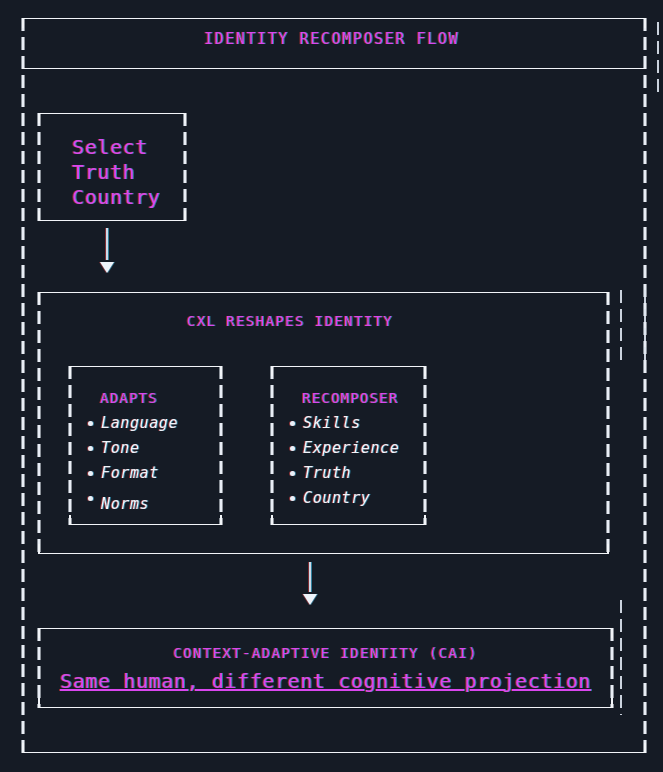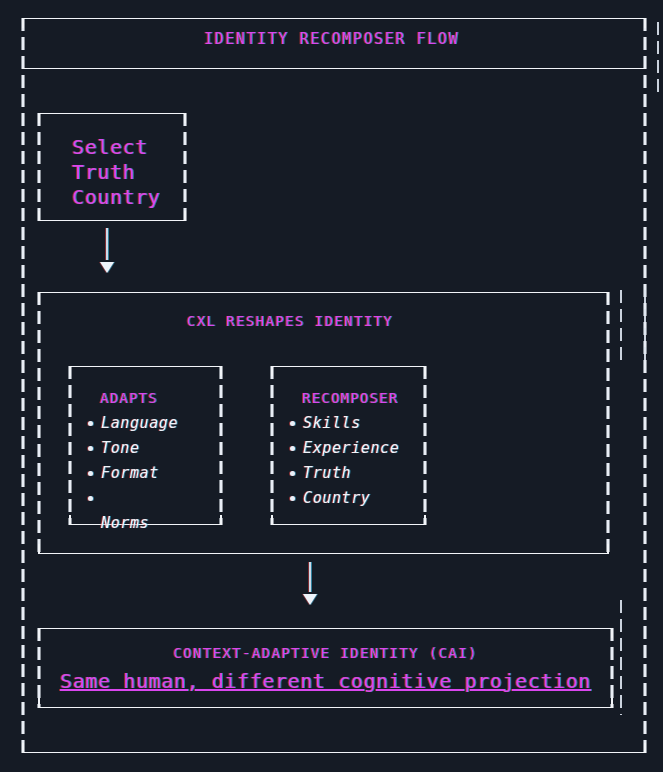--- a/index.html
+++ b/index.html
@@ -213,21 +213,21 @@
       <div class="bullet" style="left:88px; top:421px;"></div>
       <div class="li" style="left:101px; top:414px;">Language</div>
 
       <div class="bullet" style="left:88px; top:446px;"></div>
       <div class="li" style="left:101px; top:439px;">Tone</div>
 
       <div class="bullet" style="left:88px; top:471px;"></div>
       <div class="li" style="left:101px; top:464px;">Format</div>
 
       <div class="bullet" style="left:88px; top:496px;"></div>
-      <div class="li" style="left:101px; top:514px;">Norms</div>
+      <div class="li" style="left:101px; top:495px;">Norms</div>
     </div>
 
     <div>
       <div class="hline" style="left:271px; top:366px; width:155px;"></div>
       <div class="hline" style="left:271px; top:524px; width:155px;"></div>
       <div class="vline" style="left:271px; top:366px; height:159px;"></div>
       <div class="vline" style="left:424px; top:366px; height:159px;"></div>
       <div class="corner" style="left:271px; top:366px;"></div>
       <div class="corner" style="left:424px; top:366px;"></div>
       <div class="corner" style="left:271px; top:515px;"></div>

